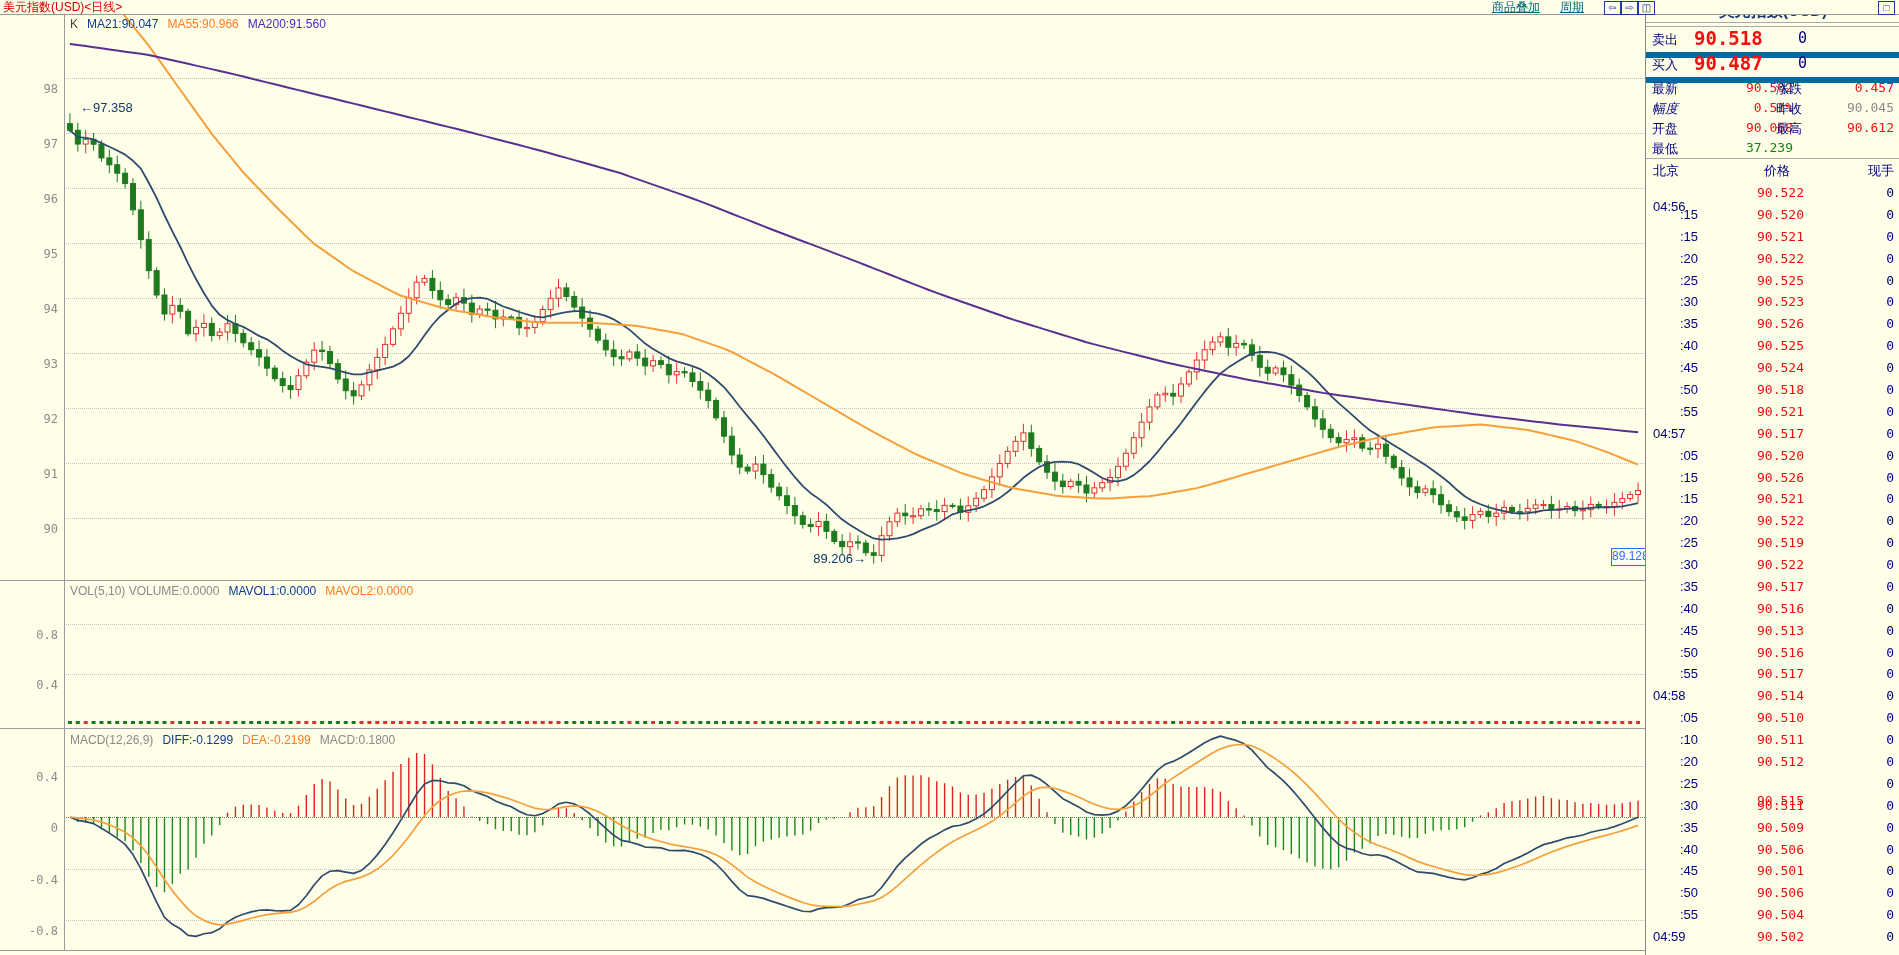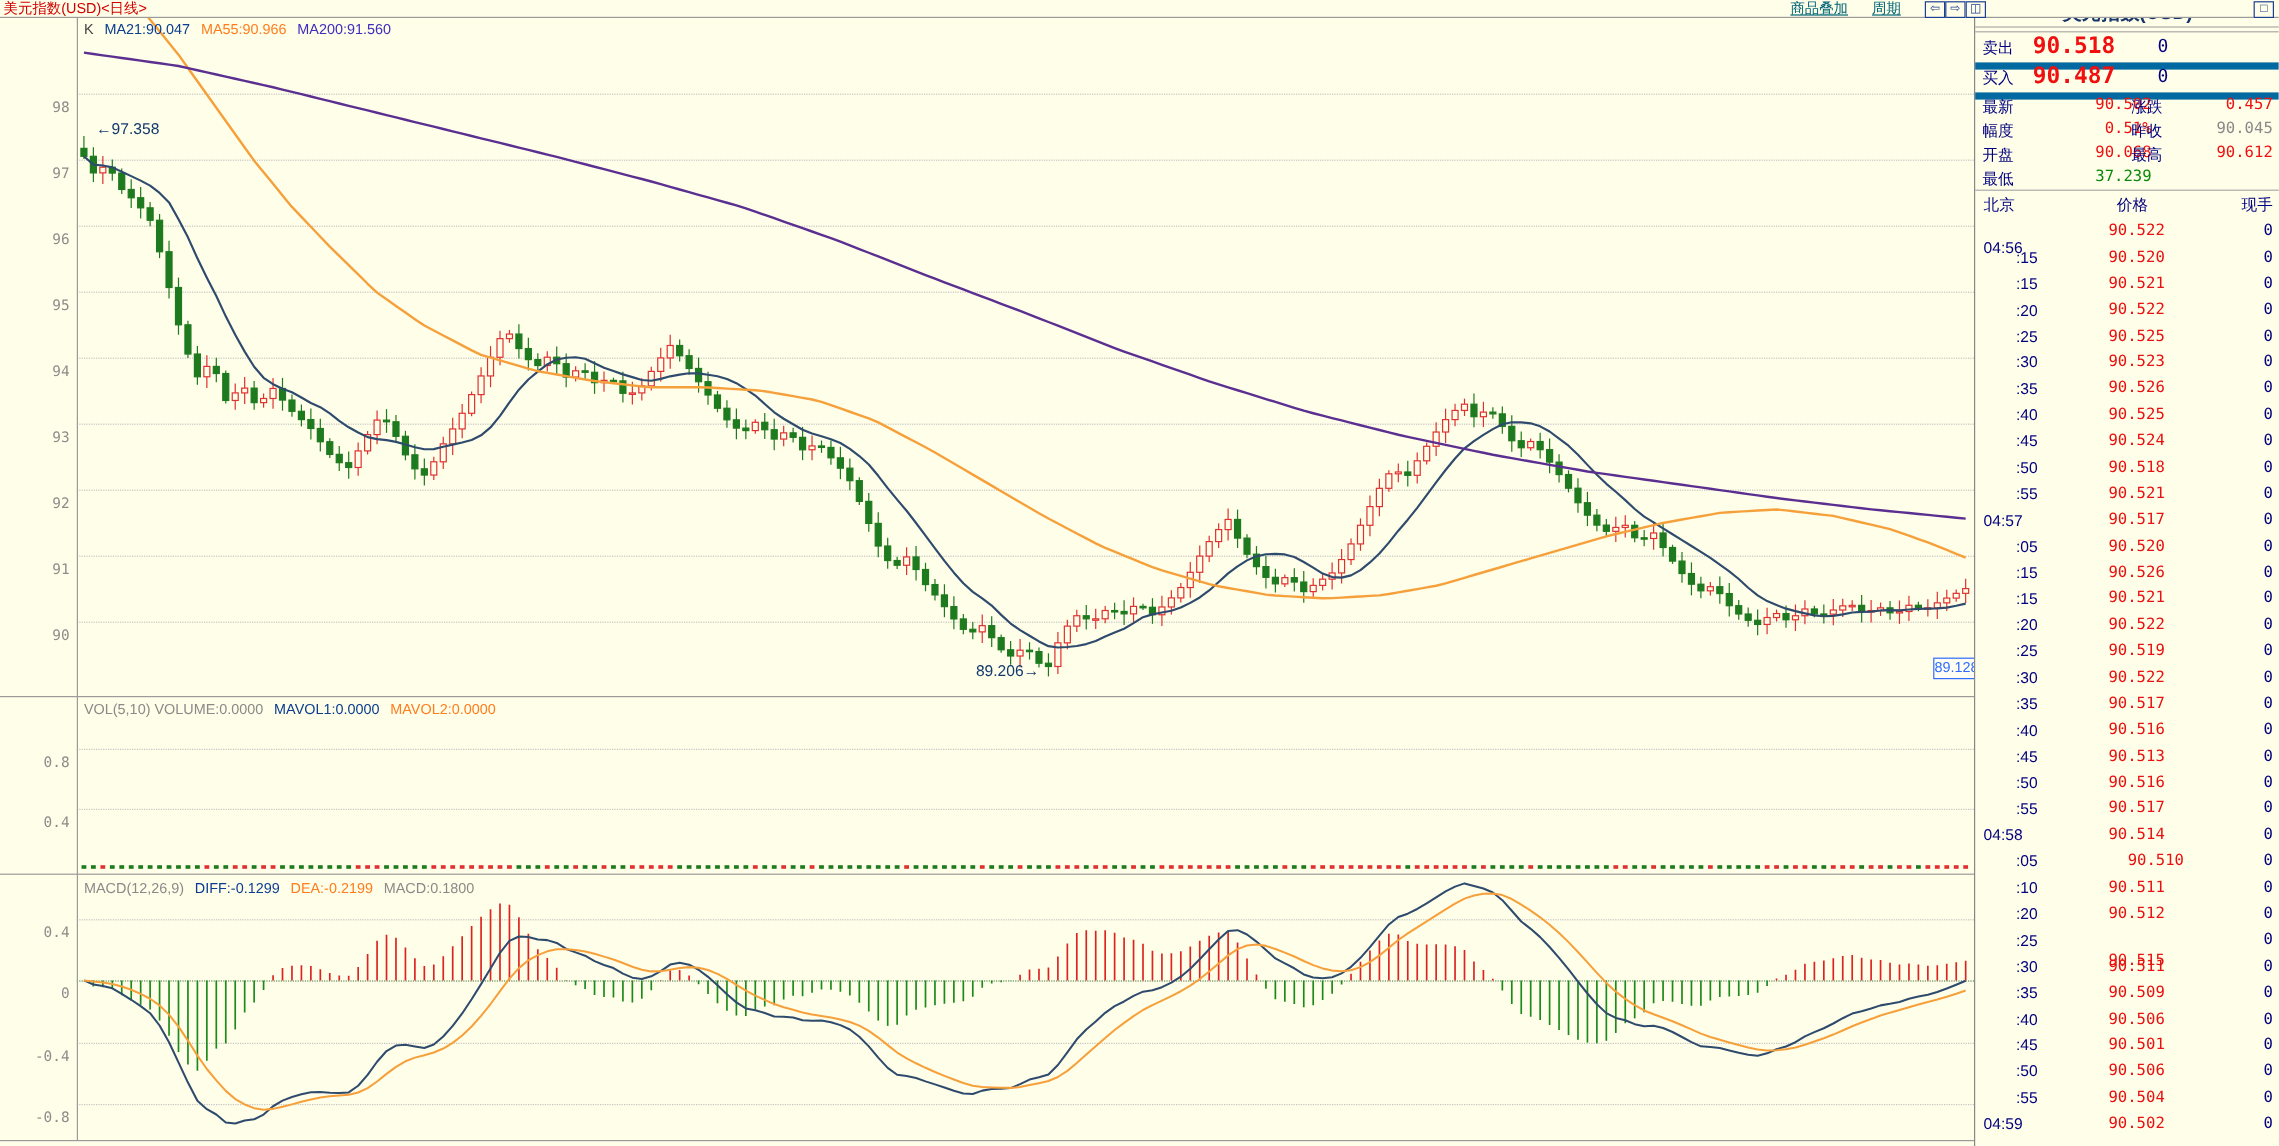--- a/index.html
+++ b/index.html
@@ -926,21 +926,21 @@
     <span class="quote-label abs">买入</span>
     <span class="quote-price abs mono">90.487</span>
     <span class="quote-qty abs mono">0</span>
   </div>
 
   <div id="stats" class="abs" style="left:0;top:80px;width:254px;">
       <div class="abs stat-label" style="left: 6px; top: 0px;">最新</div>
       <div class="abs stat-value mono" style="left: 50px; top: 0px; width: 97px; color: rgb(238, 17, 17);">90.502</div>
       <div class="abs stat-label" style="left: 130px; top: 0px;">涨跌</div>
       <div class="abs stat-value mono" style="left: 160px; top: 0px; width: 88px; color: rgb(238, 17, 17);">0.457</div>
-      <div class="abs stat-label" style="left: 6px; top: 20px;">幅度</div>
+      <div class="abs stat-label" style="left: 6px; top: 20px; font-style: italic;">幅度</div>
       <div class="abs stat-value mono" style="left: 50px; top: 20px; width: 97px; color: rgb(238, 17, 17);">0.51%</div>
       <div class="abs stat-label" style="left: 130px; top: 20px;">昨收</div>
       <div class="abs stat-value mono" style="left: 160px; top: 20px; width: 88px; color: rgb(138, 138, 138);">90.045</div>
       <div class="abs stat-label" style="left: 6px; top: 40px;">开盘</div>
       <div class="abs stat-value mono" style="left: 50px; top: 40px; width: 97px; color: rgb(238, 17, 17);">90.068</div>
       <div class="abs stat-label" style="left: 130px; top: 40px;">最高</div>
       <div class="abs stat-value mono" style="left: 160px; top: 40px; width: 88px; color: rgb(238, 17, 17);">90.612</div>
       <div class="abs stat-label" style="left: 6px; top: 60px;">最低</div>
       <div class="abs stat-value mono" style="left: 50px; top: 60px; width: 97px; color: rgb(10, 138, 10);">37.239</div>
     </div>
@@ -1068,21 +1068,21 @@
         <div class="abs tick-price mono" style="left: 100px; top: 2px; width: 58px;">90.517</div>
         <div class="abs tick-qty mono" style="left: 200px; top: 2px; width: 48px;">0</div>
       </div>
       <div class="abs" style="left: 0px; top: 503.371px; width: 254px; height: 21.8857px;">
         <div class="abs tick-time" style="left: 7px; top: 2px;">04:58</div>
         <div class="abs tick-price mono" style="left: 100px; top: 2px; width: 58px;">90.514</div>
         <div class="abs tick-qty mono" style="left: 200px; top: 2px; width: 48px;">0</div>
       </div>
       <div class="abs" style="left: 0px; top: 525.257px; width: 254px; height: 21.8857px;">
         <div class="abs tick-time" style="left: 34px; top: 2px;">:05</div>
-        <div class="abs tick-price mono" style="left: 116px; top: 2px; width: 58px;">90.510</div>
+        <div class="abs tick-price mono" style="left: 100px; top: 2px; width: 58px;">90.510</div>
         <div class="abs tick-qty mono" style="left: 200px; top: 2px; width: 48px;">0</div>
       </div>
       <div class="abs" style="left: 0px; top: 547.143px; width: 254px; height: 21.8857px;">
         <div class="abs tick-time" style="left: 34px; top: 2px;">:10</div>
         <div class="abs tick-price mono" style="left: 100px; top: 2px; width: 58px;">90.511</div>
         <div class="abs tick-qty mono" style="left: 200px; top: 2px; width: 48px;">0</div>
       </div>
       <div class="abs" style="left: 0px; top: 569.029px; width: 254px; height: 21.8857px;">
         <div class="abs tick-time" style="left: 34px; top: 2px;">:20</div>
         <div class="abs tick-price mono" style="left: 100px; top: 2px; width: 58px;">90.512</div>

